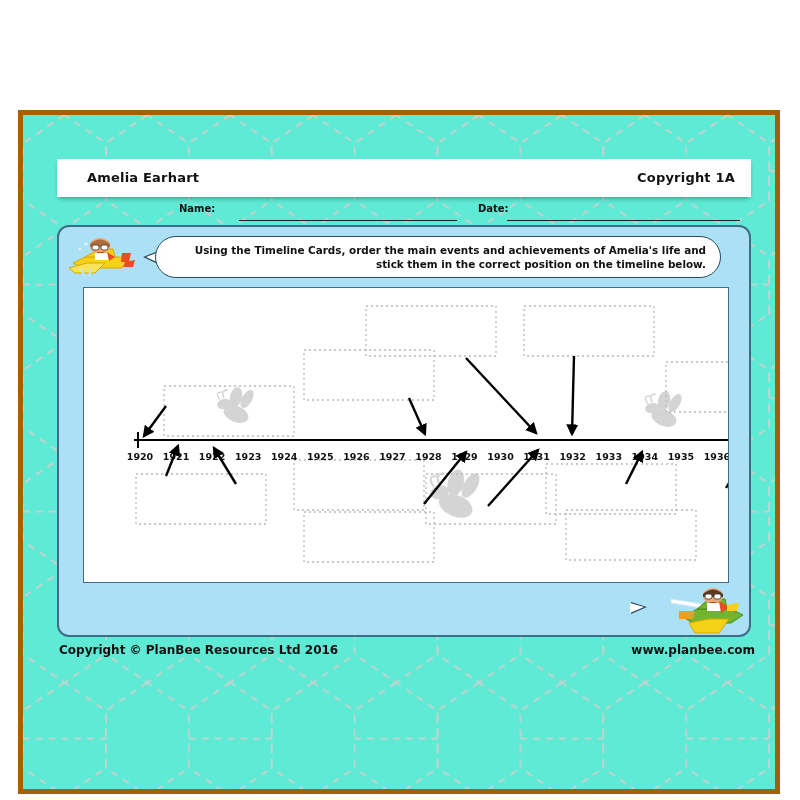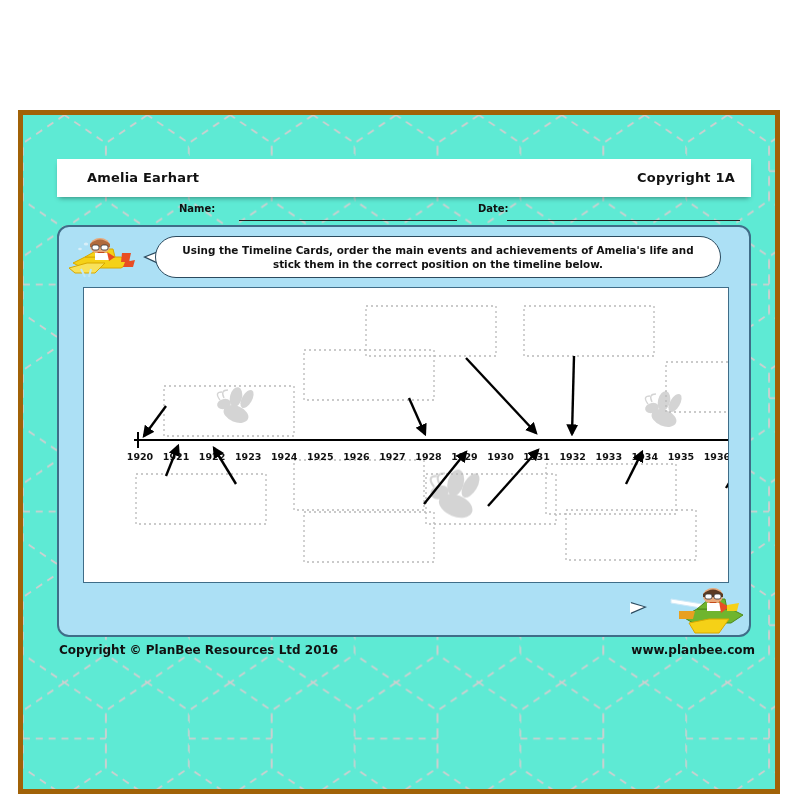--- a/index.html
+++ b/index.html
@@ -79,21 +79,21 @@
   }
 
   
   .bubble{
     position:absolute;
     background:#ffffff;
     border:1.6px solid #2b4a5e;
     border-radius:22px;
     box-sizing:border-box;
     display:flex;align-items:center;justify-content:center;
-    text-align:center;
+    text-align:right;
     padding:4px 14px;
   }
   .bubble span{
     font-family:"DejaVu Sans", sans-serif;
     font-size:10.4px;
     font-weight:bold;
     color:#111;
     line-height:1.35;
   }
   #bubbleTop{left:96px; top:9px; width:566px; height:42px;}

